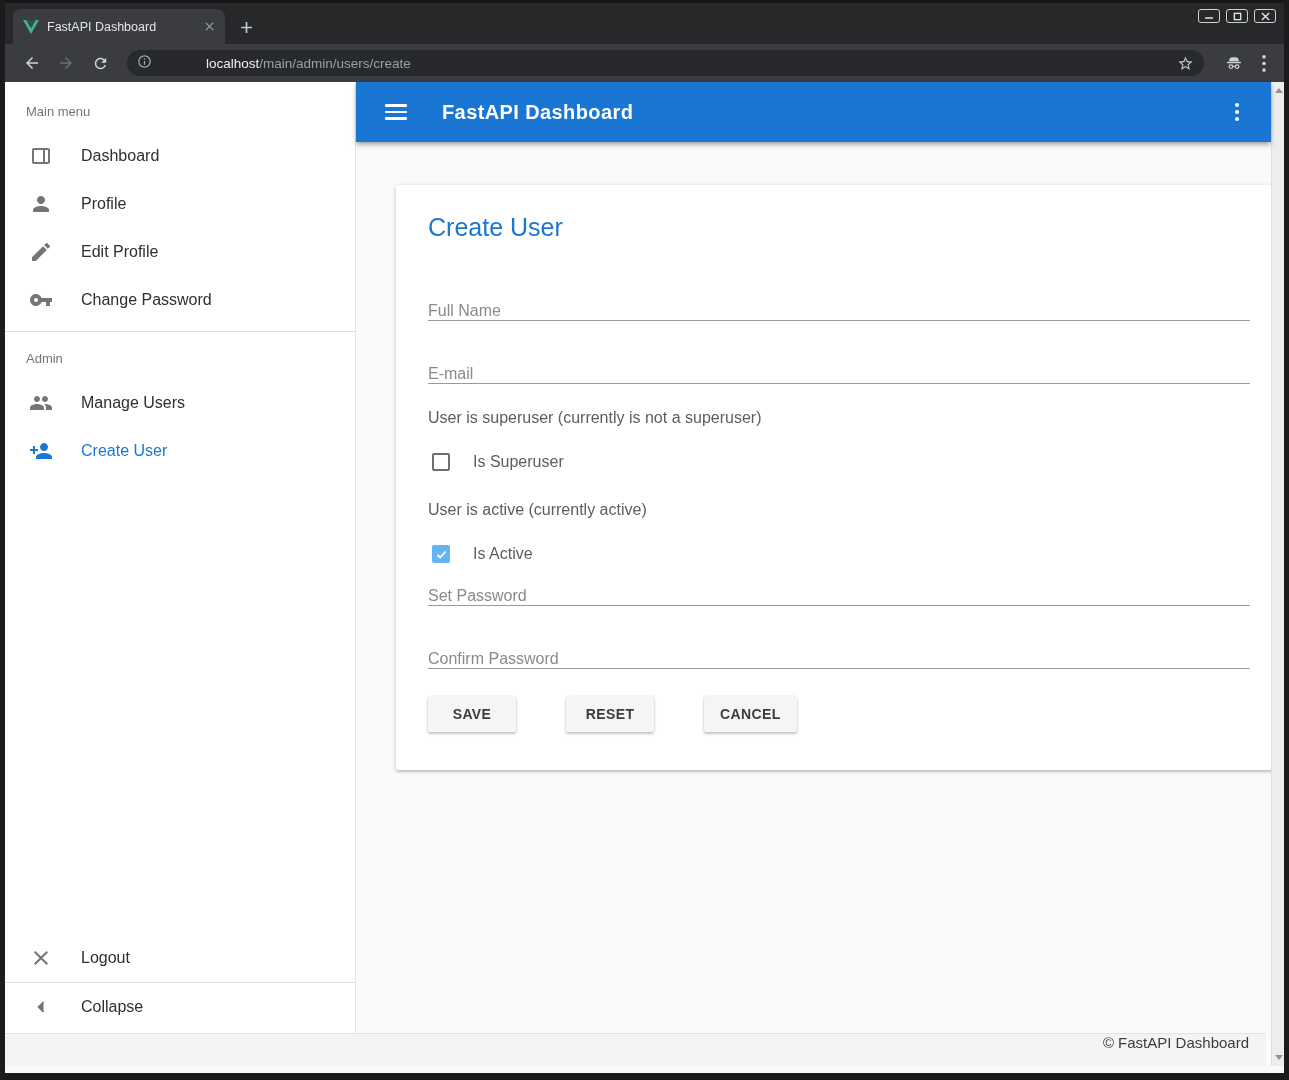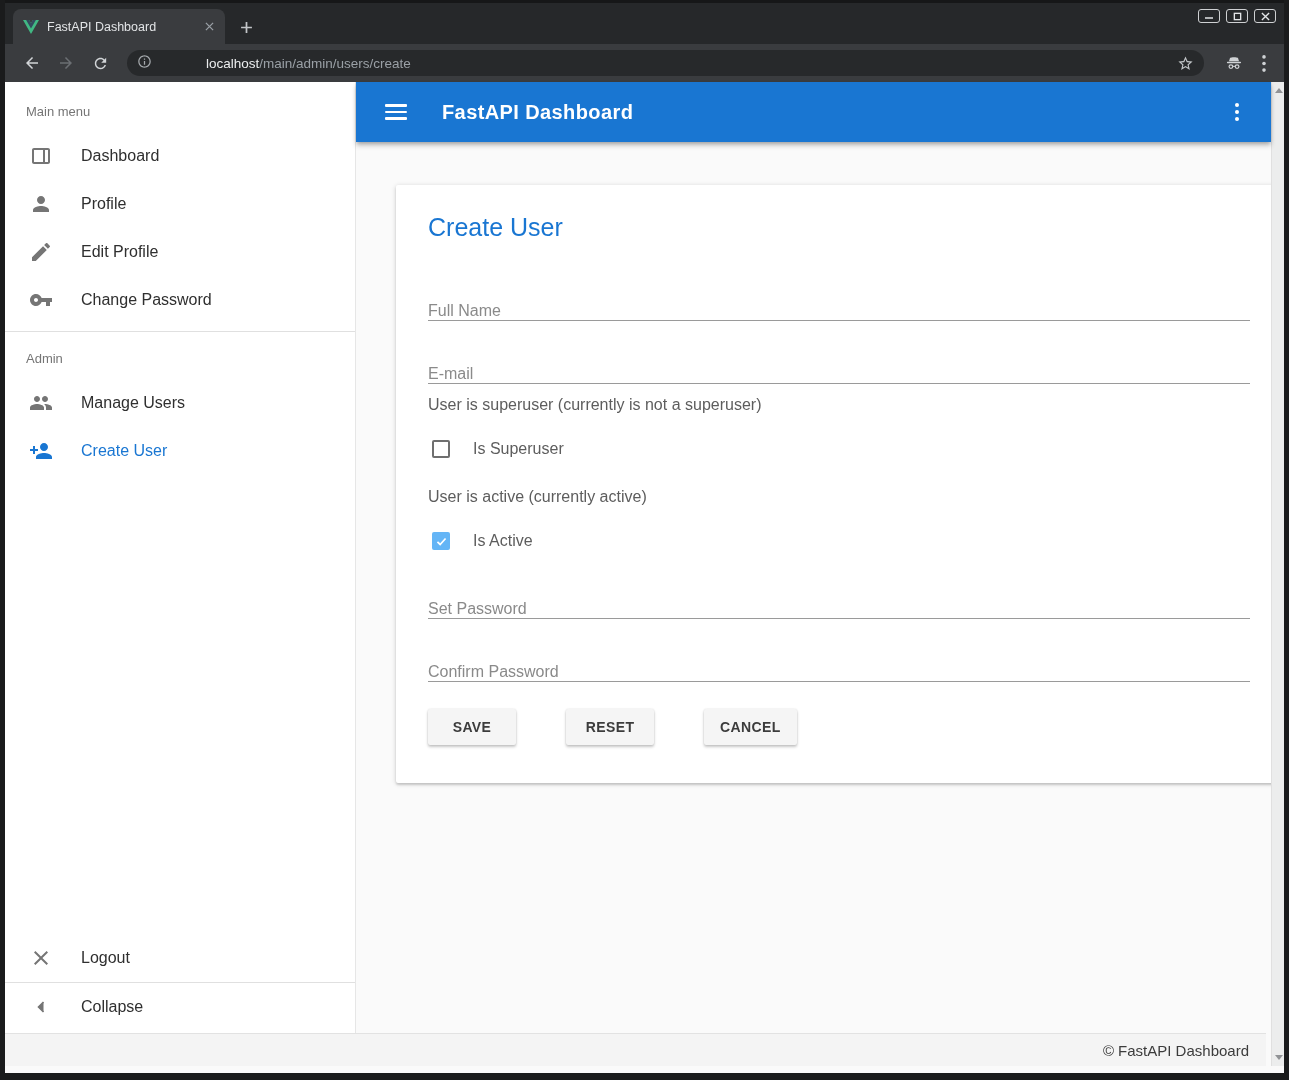--- a/index.html
+++ b/index.html
@@ -66,37 +66,37 @@
   .card { width:886px; background:#ffffff; border-radius:2px;
           box-shadow:0 1px 5px rgba(0,0,0,.18), 0 2px 2px rgba(0,0,0,.12); padding:28px 32px 38px; }
   .card-title { color:#1976d2; font-size:25px; font-weight:500; }
 
   .field { margin-top:42px; }
   .field.first { margin-top:58px; }
   .field input { width:100%; border:0; outline:none; background:transparent; border-bottom:1px solid #9a9a9a;
                  font-family:"Liberation Sans", sans-serif; font-size:16px; color:#333; padding:2px 0 0; }
   .field input::placeholder { color:#8a8a8a; opacity:1; }
 
-  .hint { margin-top:12px; font-size:16px; color:#5d5d5d; }
+  .hint { margin-top:25px; font-size:16px; color:#5d5d5d; }
   .hint.second { margin-top:30px; }
   .check-row { margin-top:26px; display:flex; align-items:center; }
   .checkbox { width:18px; height:18px; border:2px solid #6f6f6f; border-radius:2px; margin-left:4px; flex:0 0 auto; }
   .checkbox.checked { border:none; background:#64b5f6; display:flex; align-items:center; justify-content:center; }
   .checkbox.checked svg { stroke:#ffffff; }
   .check-label { margin-left:23px; font-size:16px; color:#5d5d5d; }
 
-  .field.pw1 { margin-top:48px; }
+  .field.pw1 { margin-top:22px; }
   .btn-row { margin-top:27px; display:flex;gap:35px; }
   .btn { min-width:88px; height:36px; background:#f5f5f5; border:none; border-radius:2px; margin-right:15px;
          font-family:"Liberation Sans", sans-serif; font-size:14px; font-weight:700; letter-spacing:.4px; color:#3c3c3c;
          box-shadow:0 2px 3px rgba(0,0,0,.22), 0 0 2px rgba(0,0,0,.12); padding:0 16px; }
 
   
   .footer { position:absolute; left:0; right:18px; bottom:7px; height:33px; background:#f4f4f4;
-            border-top:1px solid #e2e2e2; display:flex; align-items:center; justify-content:flex-end; padding-right:17px; }
+            border-top:1px solid #e2e2e2; display:flex; align-items:flex-start; justify-content:flex-end; padding-right:17px; }
   .footer-text { font-size:15px; color:#3c3c3c; }
 
   
   .scrollbar { position:absolute; right:0; top:82px; bottom:7px; width:13px; background:#eceded; border-left:1px solid #e0e0e0; }
   .sb-arrow { position:absolute; left:3px; width:0; height:0; border-left:4px solid transparent; border-right:4px solid transparent; }
   .sb-up { top:6px; border-bottom:5px solid #919396; }
   .sb-down { bottom:6px; border-top:5px solid #919396; }
 </style>
 </head>
 <body>

